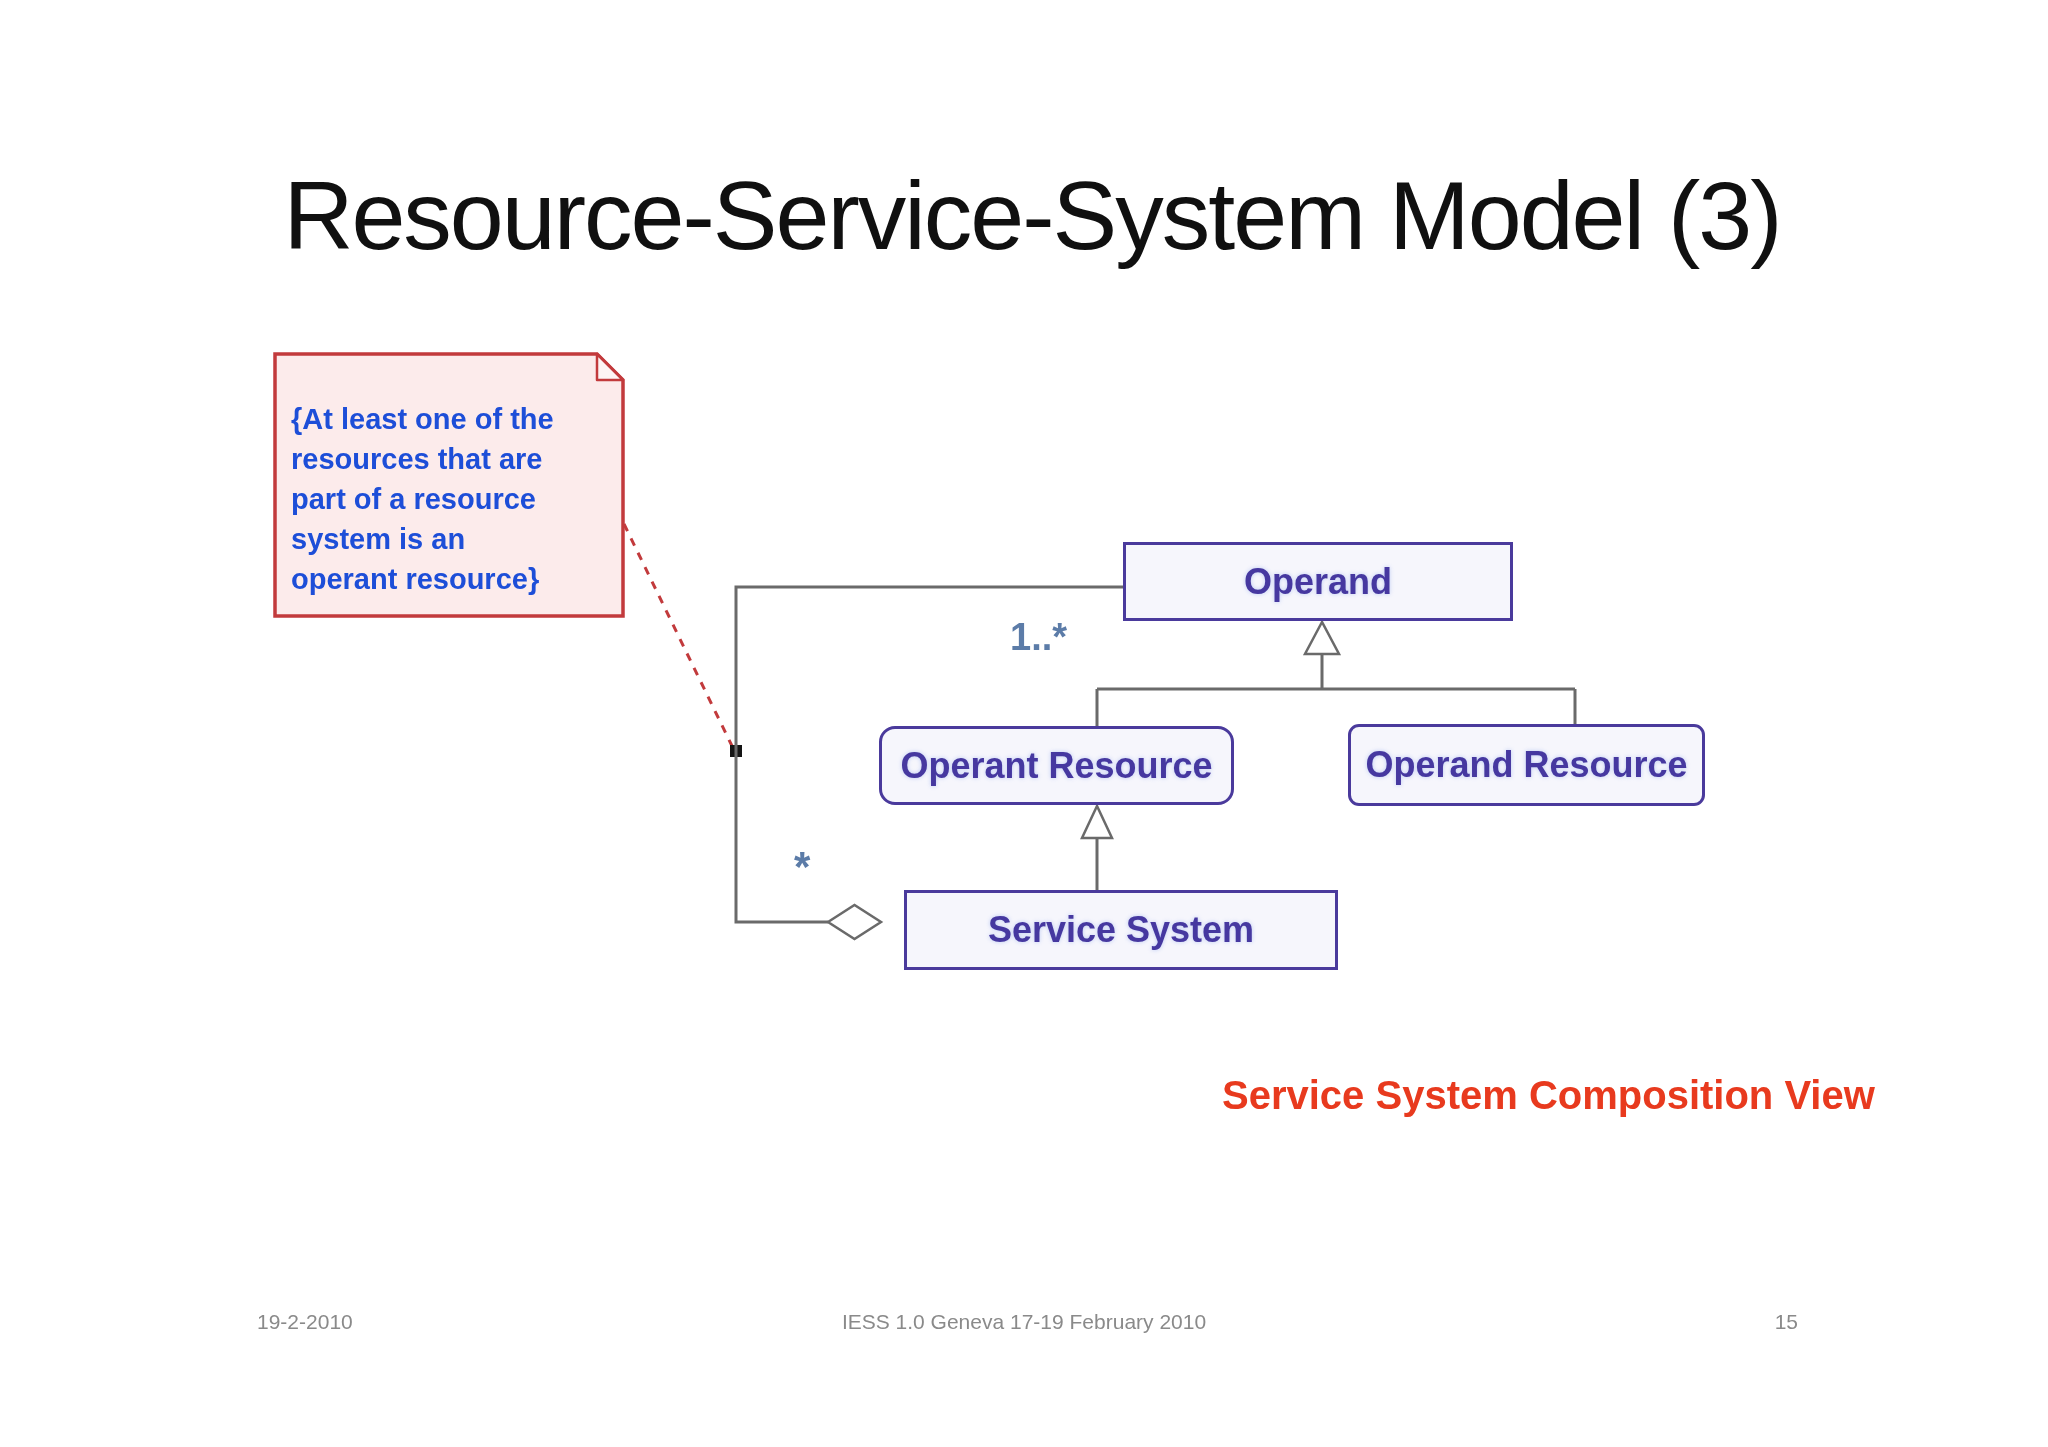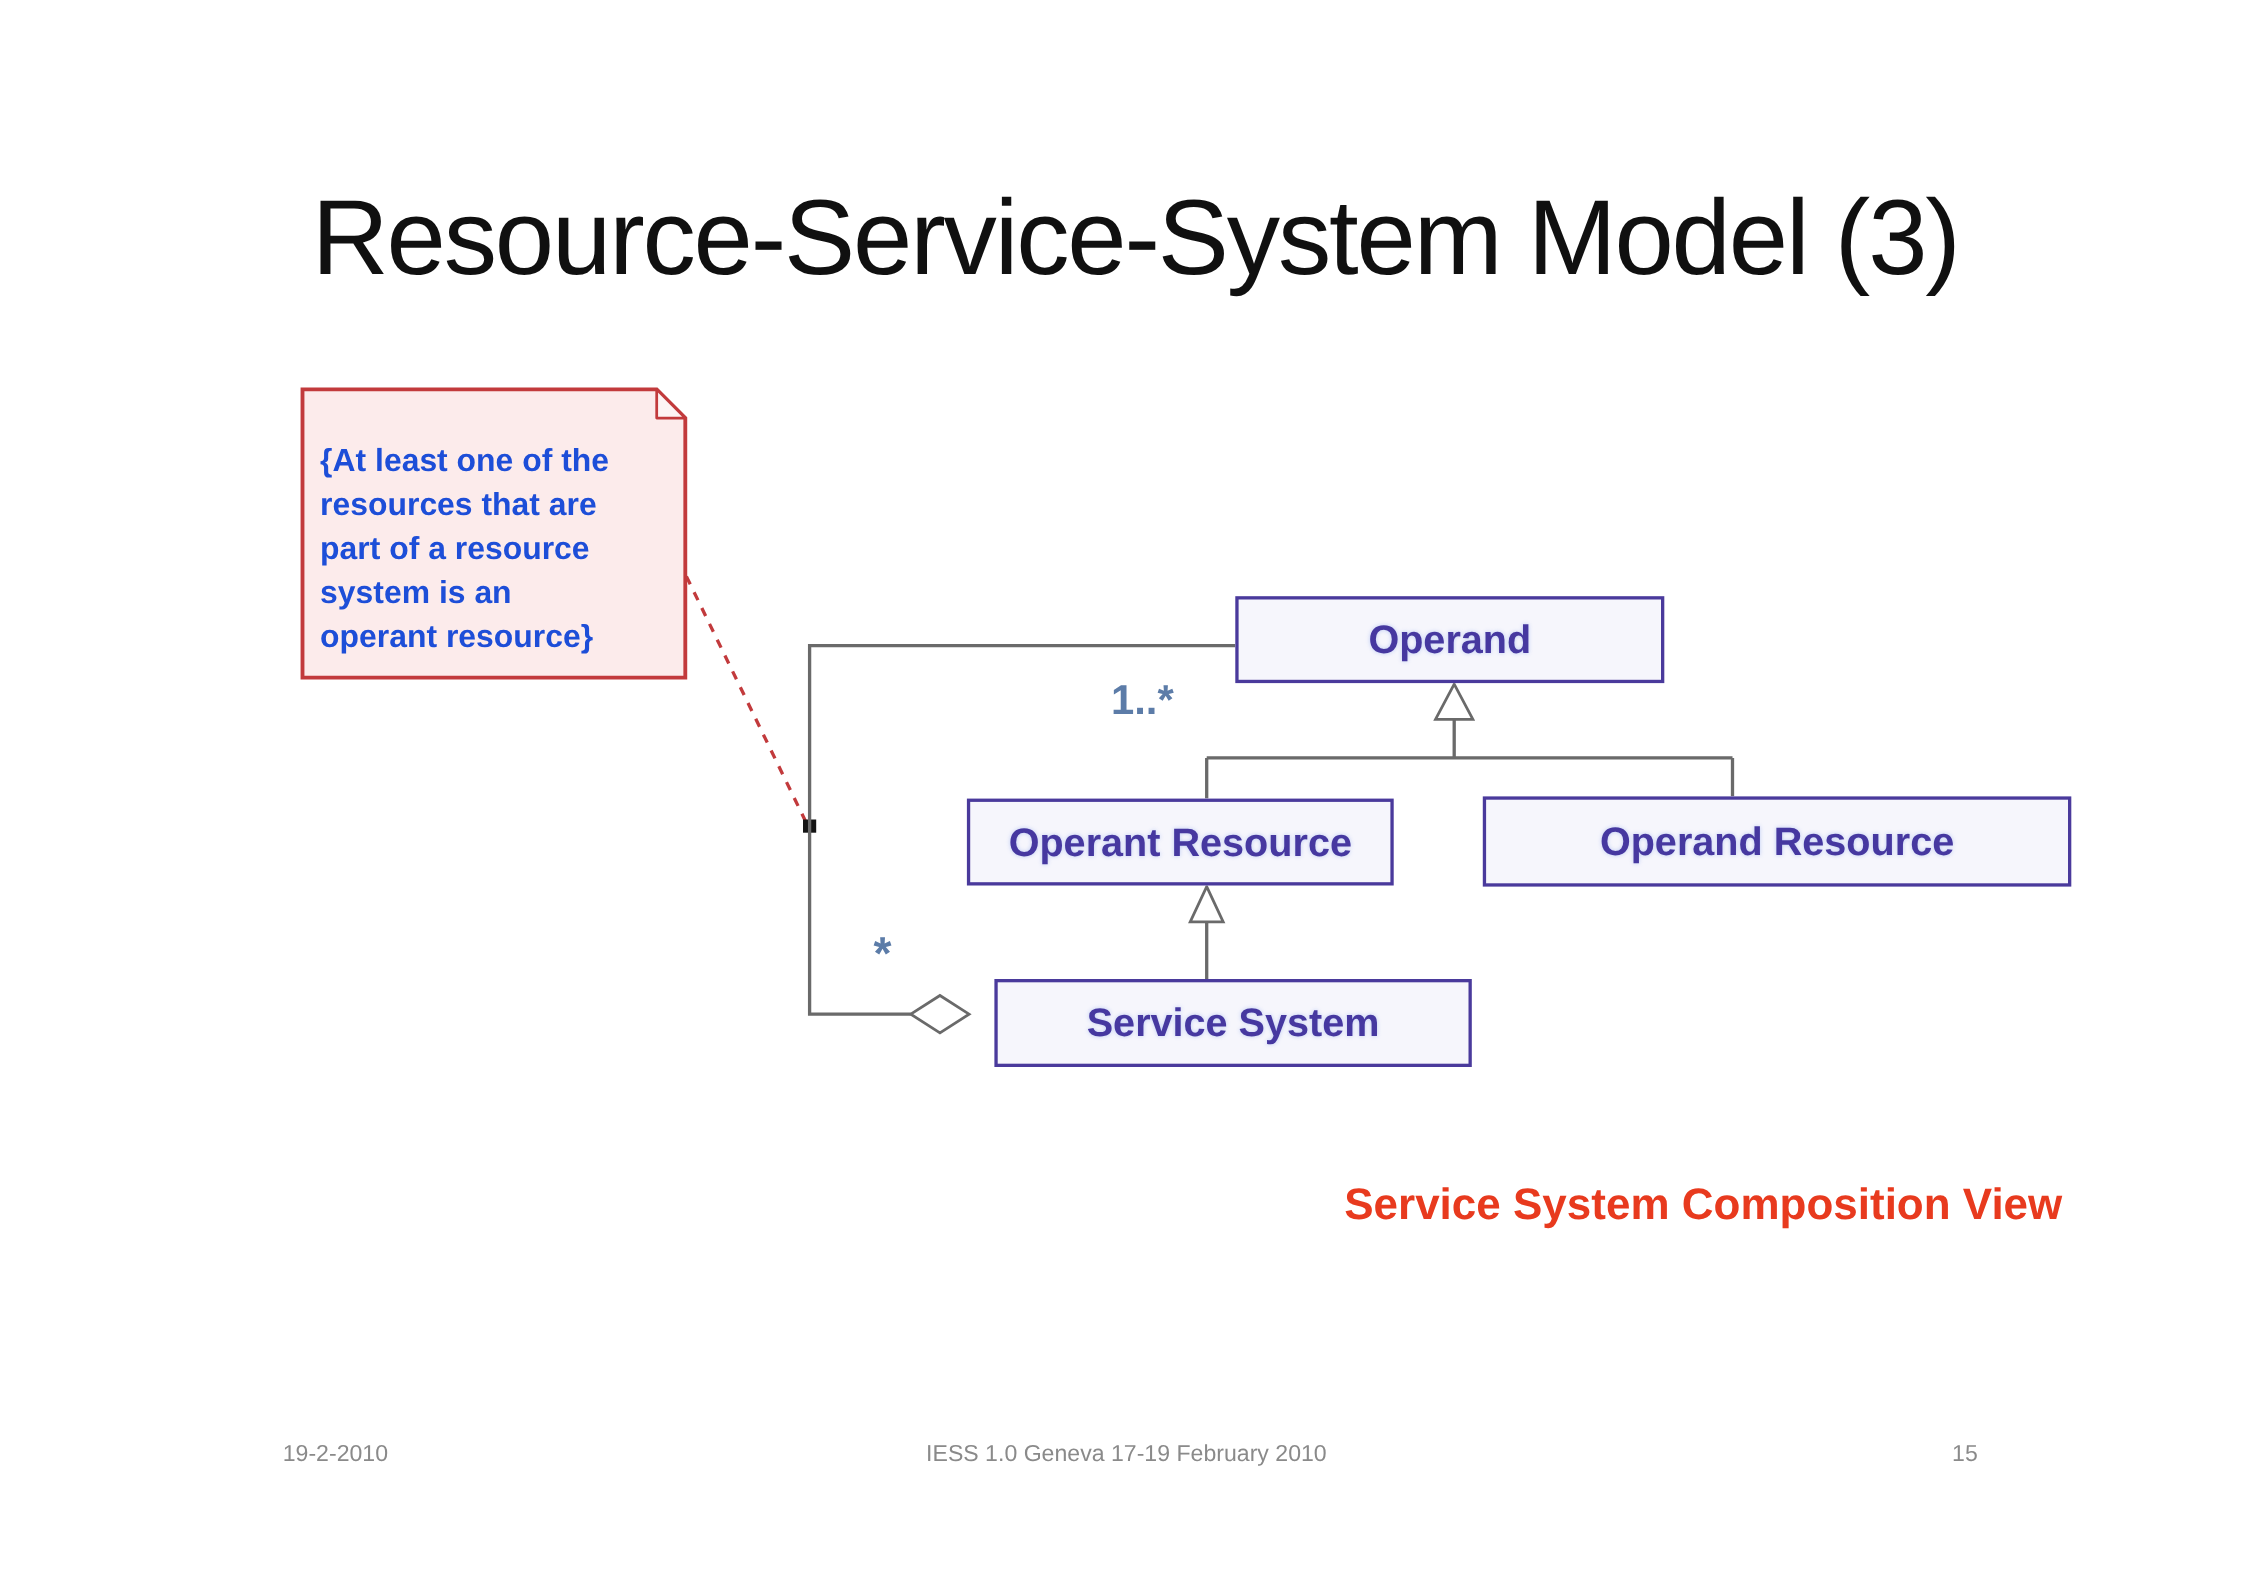--- a/index.html
+++ b/index.html
@@ -53,22 +53,22 @@
     display: flex;
     align-items: center;
     justify-content: center;
     font-size: 36px;
     font-weight: bold;
     color: #4638a0;
     text-shadow: 0 0 4px rgba(120,150,235,0.45);
     white-space: nowrap;
   }
   .uml-class.resource        { left: 1123px; top: 542px; width: 390px; height: 79px; }
-  .uml-class.operant         { left:  879px; top: 726px; width: 388px; height: 79px; }
-  .uml-class.operand         { left: 1348px; top: 724px; width: 535px; height: 82px; }
+  .uml-class.operant         { left:  879px; top: 726px; width: 355px; height: 79px; border-radius: 16px; }
+  .uml-class.operand         { left: 1348px; top: 724px; width: 357px; height: 82px; border-radius: 11px; }
   .uml-class.service         { left:  904px; top: 890px; width: 434px; height: 80px; }
 
   .multiplicity {
     position: absolute;
     font-weight: bold;
     color: #5c7ca8;
     white-space: nowrap;
   }
   .mult-resource-end { left: 1010px; top: 616px; font-size: 38px; }
   .mult-service-end  { left:  794px; top: 843px; font-size: 42px; }

